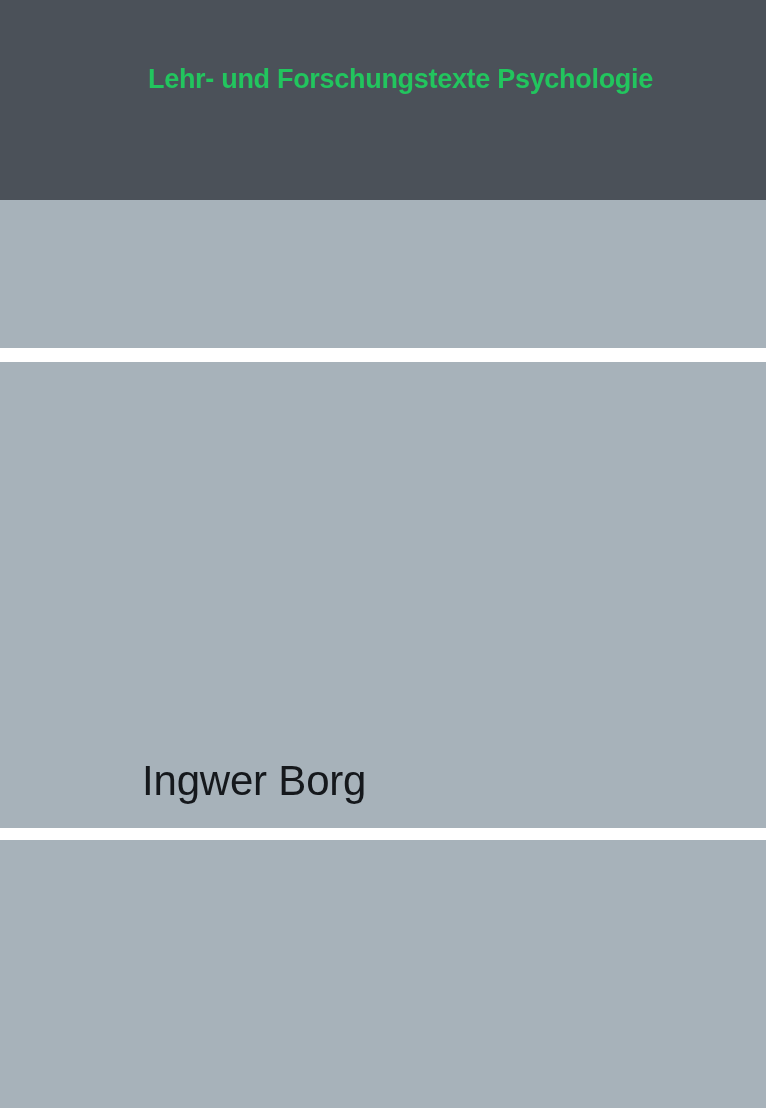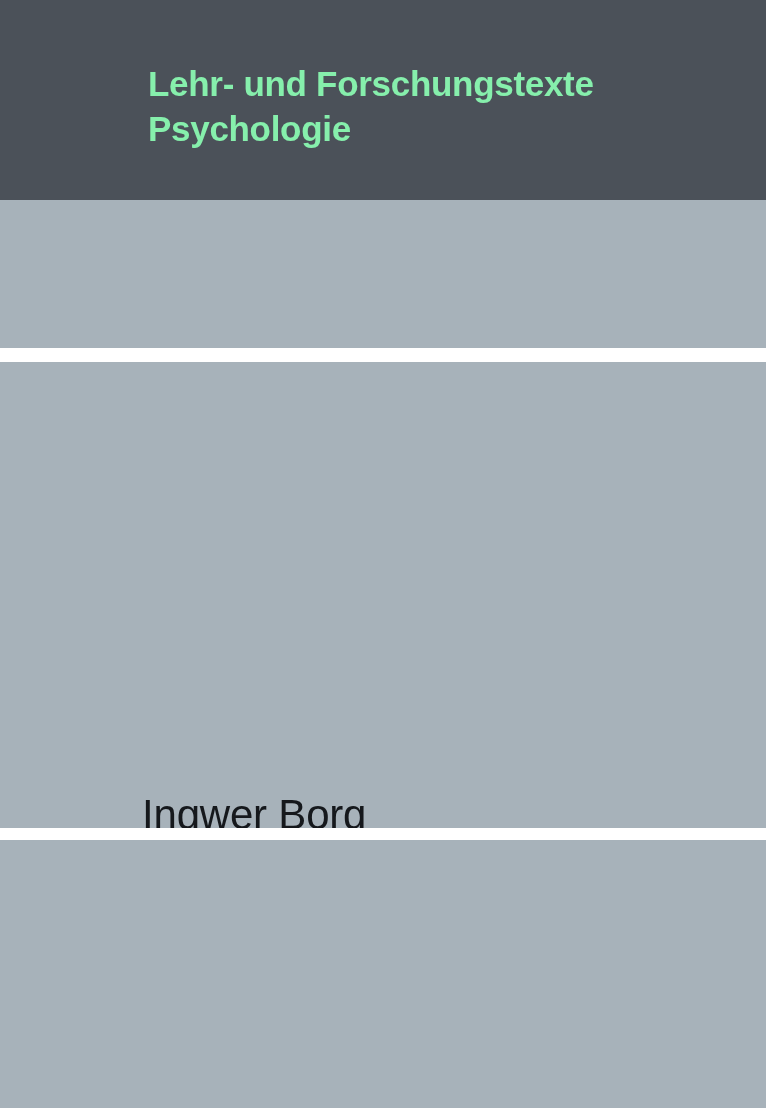--- a/index.html
+++ b/index.html
@@ -29,22 +29,22 @@
     top: 0;
     width: 766px;
     height: 200px;
     background: #4b5159;
   }
   .series-title {
     position: absolute;
     left: 148px;
     top: 62px;
     width: 580px;
-    color: #86efac;
-    font-size: 35px;
+    color: #22c55e;
+    font-size: 27px;
     font-weight: bold;
     line-height: 1.28;
     letter-spacing: -0.3px;
   }
 
   
   .band-editors {
     position: absolute;
     left: 0;
     top: 200px;
@@ -90,21 +90,20 @@
     background: #a7b2ba;
   }
   .author-name {
     position: absolute;
     left: 142px;
     top: 394px;
     color: #15181c;
     font-size: 42px;
     line-height: 1.2;
     letter-spacing: -0.2px;
-    margin-top: 34px;
   }
   .book-title {
     position: absolute;
     left: 142px;
     top: 592px;
     width: 580px;
     color: #15181c;
     font-size: 40px;
     line-height: 1.42;
     letter-spacing: -0.4px;

